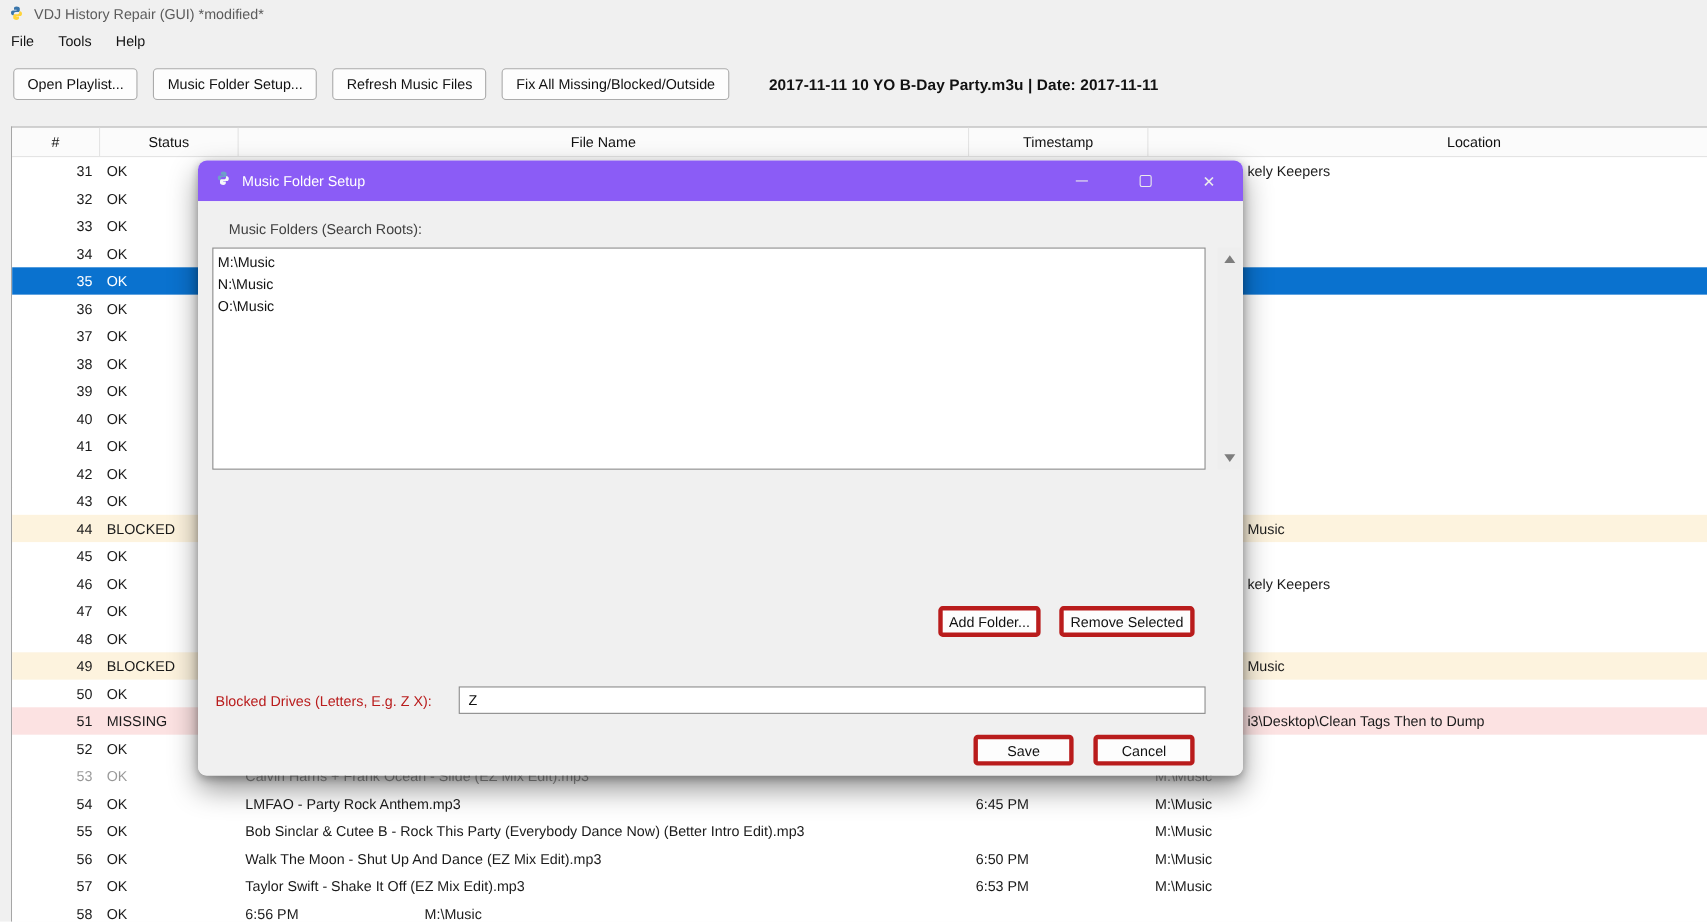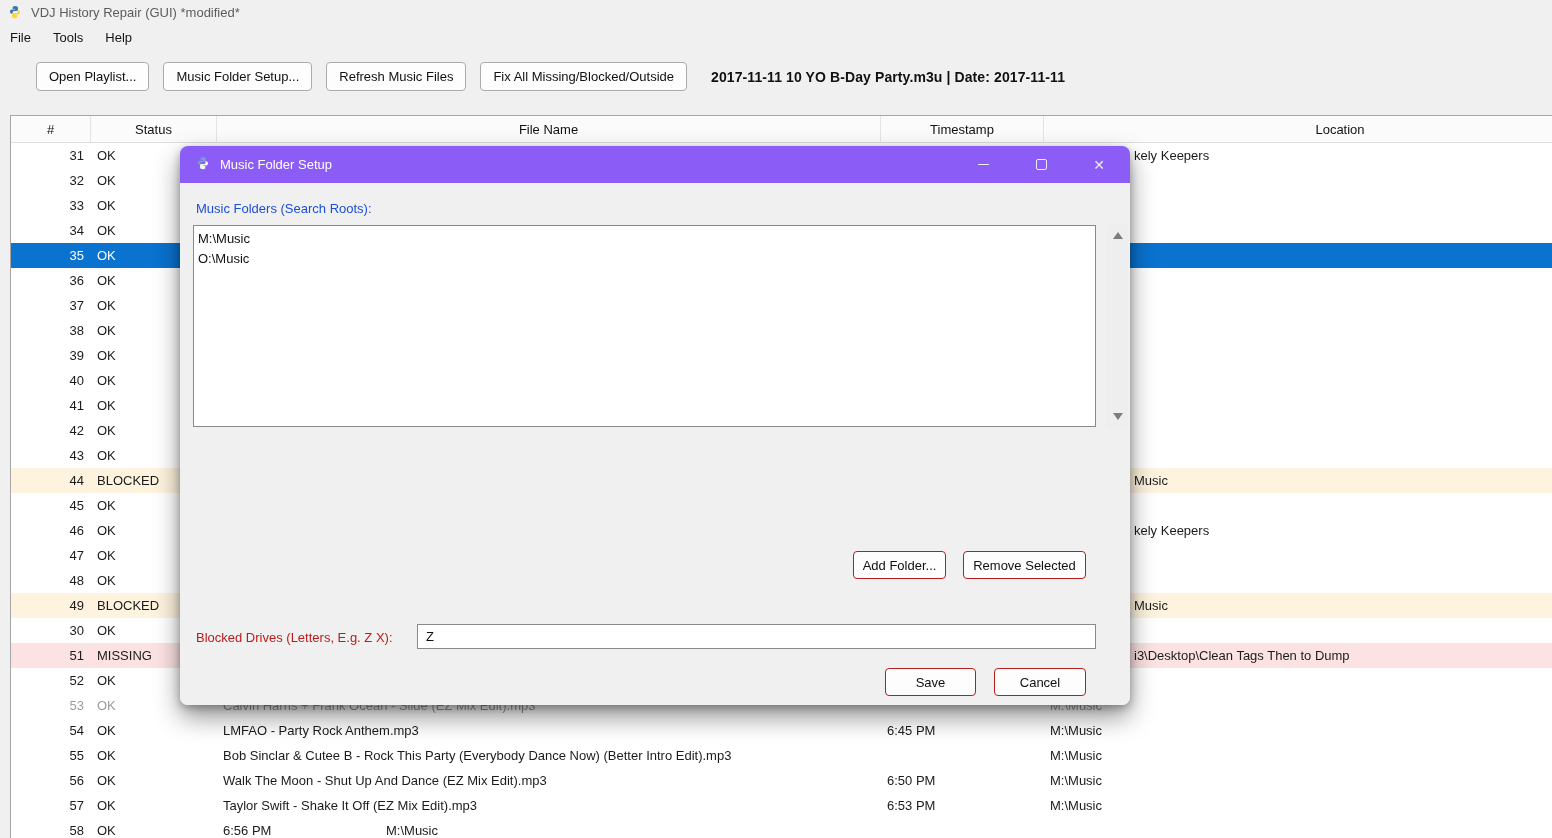--- a/index.html
+++ b/index.html
@@ -16,21 +16,21 @@
   .title-text { font-size:13px; color:#5c5c5c; }
   .menubar { position:absolute; left:0; top:24px; right:0; height:26px;
     display:flex; align-items:center; padding-left:10px; gap:22px;
     font-size:13px; color:#141414; }
   .menu-item { cursor:default; }
   .toolbar { position:absolute; left:0; top:50px; right:0; height:53px;
     display:flex; align-items:center; padding-left:12px; gap:14px; }
   .tb-btn { height:29px; padding:0 12px; background:#fdfdfd;
     border:1px solid #ababab; border-radius:4px; font-size:13px; color:#111;
     font-family:"Liberation Sans", sans-serif; }
-  .playlist-info { font-size:14px; font-weight:700; color:#111; margin-left:10px; letter-spacing:.1px; }
+  .playlist-info { font-size:14px; font-weight:700; color:#111; margin-left:22px; letter-spacing:.1px; }
 
   
   .table-wrap { position:absolute; left:10px; top:115px; right:0; bottom:0;
     background:#fff; border-left:1px solid #a6a6a6; border-top:1px solid #a6a6a6; overflow:hidden; }
   .t-header { display:flex; height:27px; background:#fbfbfb;
     border-bottom:1px solid #dedede; font-size:13px; color:#111; }
   .t-h-cell { display:flex; align-items:center; justify-content:center;
     border-right:1px solid #e4e4e4; height:100%; }
   .t-h-cell:last-child { border-right:none; }
   .c0 { width:80px; flex:none; }
@@ -59,30 +59,30 @@
   .d-titlebar { height:37px; background:#8b5cf6; border-radius:8px 8px 0 0;
     display:flex; align-items:center; padding-left:16px; gap:10px; }
   .d-title { color:#fff; font-size:13px; }
   .d-controls { margin-left:auto; display:flex; height:100%; margin-right:2px; }
   .d-ctrl { width:58px; height:100%; display:flex; align-items:center; justify-content:center; color:#ececec; }
   .glyph-min { width:11px; height:1px; background:#ececec; display:block; }
   .glyph-max { width:11px; height:11px; border:1px solid #ececec; border-radius:2px; display:block; }
   .glyph-close { font-size:14px; line-height:1; }
   .d-body { position:absolute; left:0; top:37px; right:0; bottom:0;
     background:#f0f0f0; border-radius:0 0 8px 8px; font-size:13px; }
-  .d-label-folders { position:absolute; left:16px; top:18px; color:#1d4ed8; }
+  .d-label-folders { position:absolute; left:28px; top:18px; color:#404040; }
   .listbox { position:absolute; left:13px; top:42px; width:903px; height:202px;
     background:#fff; border:1px solid #898989; padding:3px 0 0 4px; overflow:hidden; }
   .lb-item { height:20px; line-height:20px; font-size:13px; color:#111; white-space:nowrap; }
   .d-scrollbar { position:absolute; left:927px; top:42px; width:21px; height:202px; background:#eeeeee; }
   .sb-btn { position:absolute; left:0; width:21px; height:17px; display:flex; align-items:center; justify-content:center; }
   .sb-up { top:2px; } .sb-down { bottom:2px; }
   .arr-up { width:0; height:0; border-left:5px solid transparent; border-right:5px solid transparent; border-bottom:7px solid #7d7d7d; }
   .arr-down { width:0; height:0; border-left:5px solid transparent; border-right:5px solid transparent; border-top:7px solid #7d7d7d; }
-  .d-btn { position:absolute; height:28px; background:#fdfdfd; border:1px solid #b91c1c;
+  .d-btn { position:absolute; height:28px; background:#fdfdfd; border:4px solid #b91c1c;
     border-radius:4px; font-size:13px; color:#111; font-family:"Liberation Sans", sans-serif; }
   .btn-add { left:673px; top:368px; width:93px; }
   .btn-remove { left:783px; top:368px; width:123px; }
   .d-label-blocked { position:absolute; left:16px; top:447px; color:#b91c1c; }
   .blocked-input { position:absolute; left:237px; top:441px; width:679px; height:25px;
     background:#fff; border:1px solid #898989; padding-left:8px; font-size:13px;
     font-family:"Liberation Sans", sans-serif; color:#111; }
   .btn-save { left:705px; top:485px; width:91px; }
   .btn-cancel { left:814px; top:485px; width:92px; }
 </style>
@@ -101,21 +101,21 @@
     <span class="title-text">VDJ History Repair (GUI) *modified*</span>
   </div>
 
   <div class="menubar">
       <span class="menu-item">File</span>
       <span class="menu-item">Tools</span>
       <span class="menu-item">Help</span>
     </div>
 
   <div class="toolbar">
-    <span id="tb-buttons" style="display:flex;gap:14px;margin-left:24px;">
+    <span id="tb-buttons" style="display:flex;gap:14px;">
         <button class="tb-btn">Open Playlist...</button>
         <button class="tb-btn">Music Folder Setup...</button>
         <button class="tb-btn">Refresh Music Files</button>
         <button class="tb-btn">Fix All Missing/Blocked/Outside</button>
       </span>
     <span class="playlist-info">2017-11-11 10 YO B-Day Party.m3u   |   Date: 2017-11-11</span>
   </div>
 
   <div class="table-wrap">
     <div class="t-header">
@@ -253,21 +253,21 @@
           <div class="t-cell cell-loc"></div>
         </div>
         <div class="t-row blocked">
           <div class="t-cell cell-num">49</div>
           <div class="t-cell cell-status">BLOCKED</div>
           <div class="t-cell cell-file"></div>
           <div class="t-cell cell-time"></div>
           <div class="t-cell cell-loc frag">Music</div>
         </div>
         <div class="t-row">
-          <div class="t-cell cell-num">30</div>
+          <div class="t-cell cell-num">50</div>
           <div class="t-cell cell-status">OK</div>
           <div class="t-cell cell-file"></div>
           <div class="t-cell cell-time"></div>
           <div class="t-cell cell-loc"></div>
         </div>
         <div class="t-row missing">
           <div class="t-cell cell-num">51</div>
           <div class="t-cell cell-status">MISSING</div>
           <div class="t-cell cell-file"></div>
           <div class="t-cell cell-time"></div>
@@ -342,20 +342,21 @@
           </span>
         <span class="d-ctrl">
             <span class="glyph-close">✕</span>
           </span>
       </span>
     </div>
     <div class="d-body">
       <div class="d-label-folders">Music Folders (Search Roots):</div>
       <div class="listbox" id="folder-listbox">
           <div class="lb-item">M:\Music</div>
+          <div class="lb-item">N:\Music</div>
           <div class="lb-item">O:\Music</div>
         </div>
       <div class="d-scrollbar">
         <span class="sb-btn sb-up">
             <span class="arr-up"></span>
           </span>
         <span class="sb-btn sb-down">
             <span class="arr-down"></span>
           </span>
       </div>

